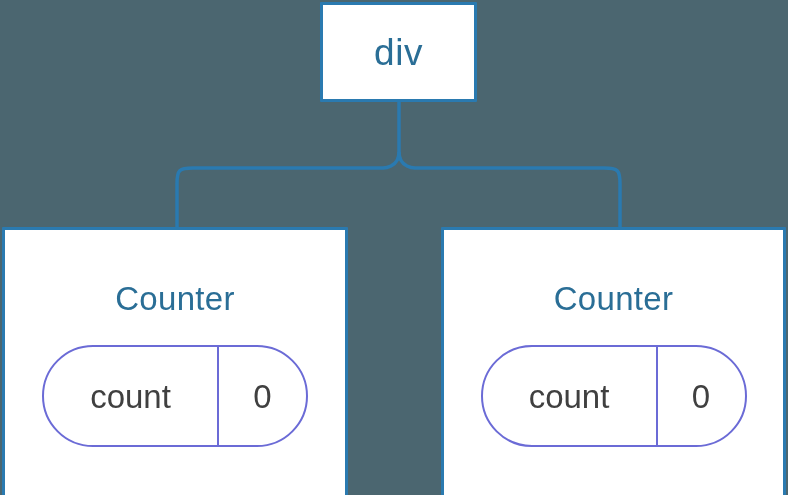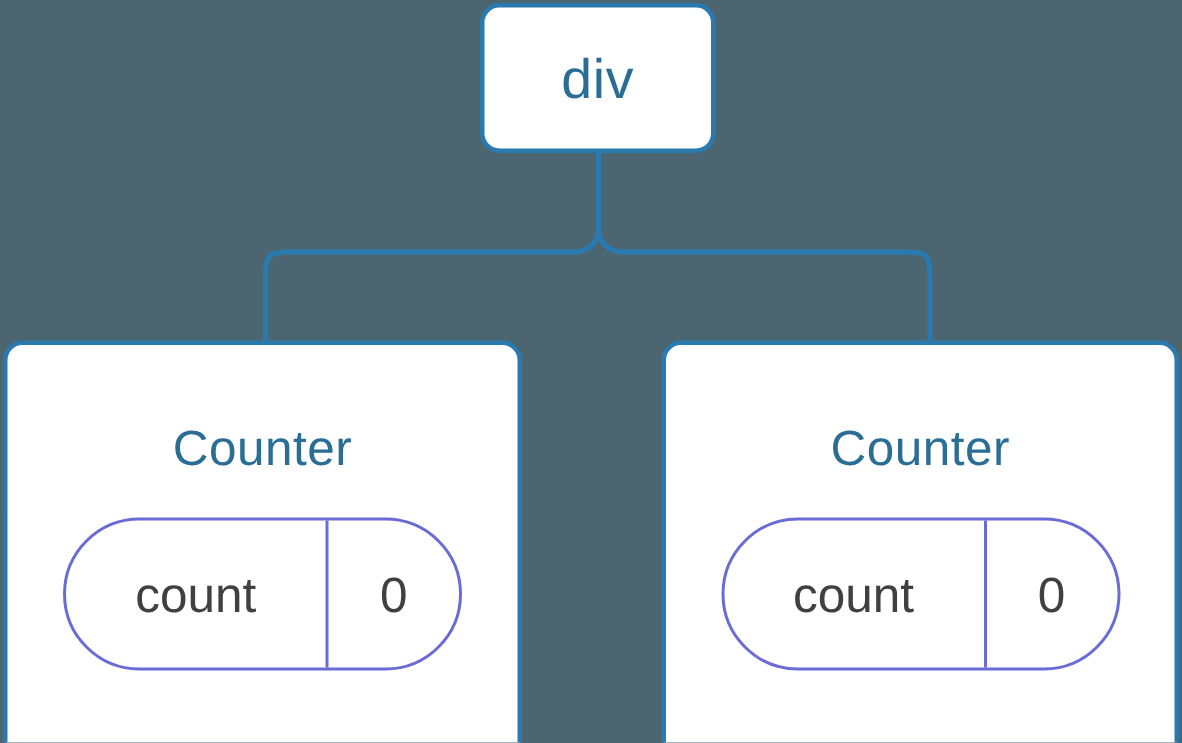--- a/index.html
+++ b/index.html
@@ -27,21 +27,21 @@
     width: 788px;
     height: 495px;
     pointer-events: none;
   }
 
   
   .node {
     position: absolute;
     background: #ffffff;
     border: 3px solid #2a7ab0;
-    border-radius: 13px;
+    border-radius: 1px;
     box-sizing: border-box;
   }
 
   
   .node-root {
     left: 320px;
     top: 2px;
     width: 157px;
     height: 100px;
     display: flex;

